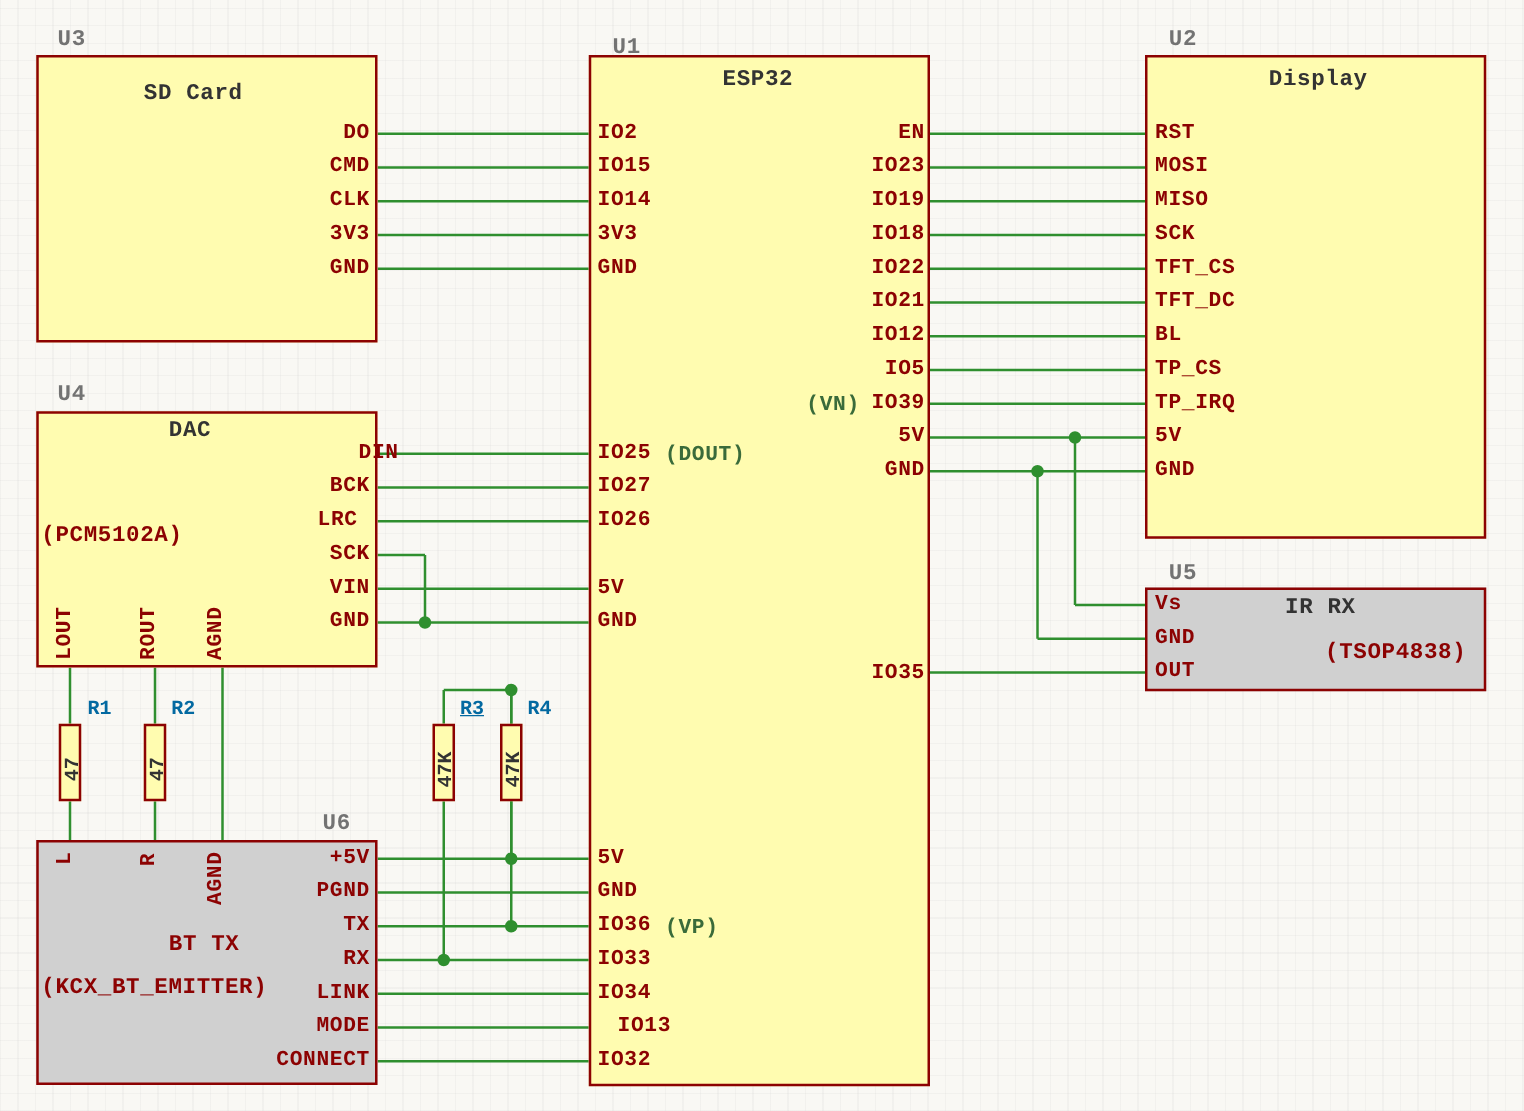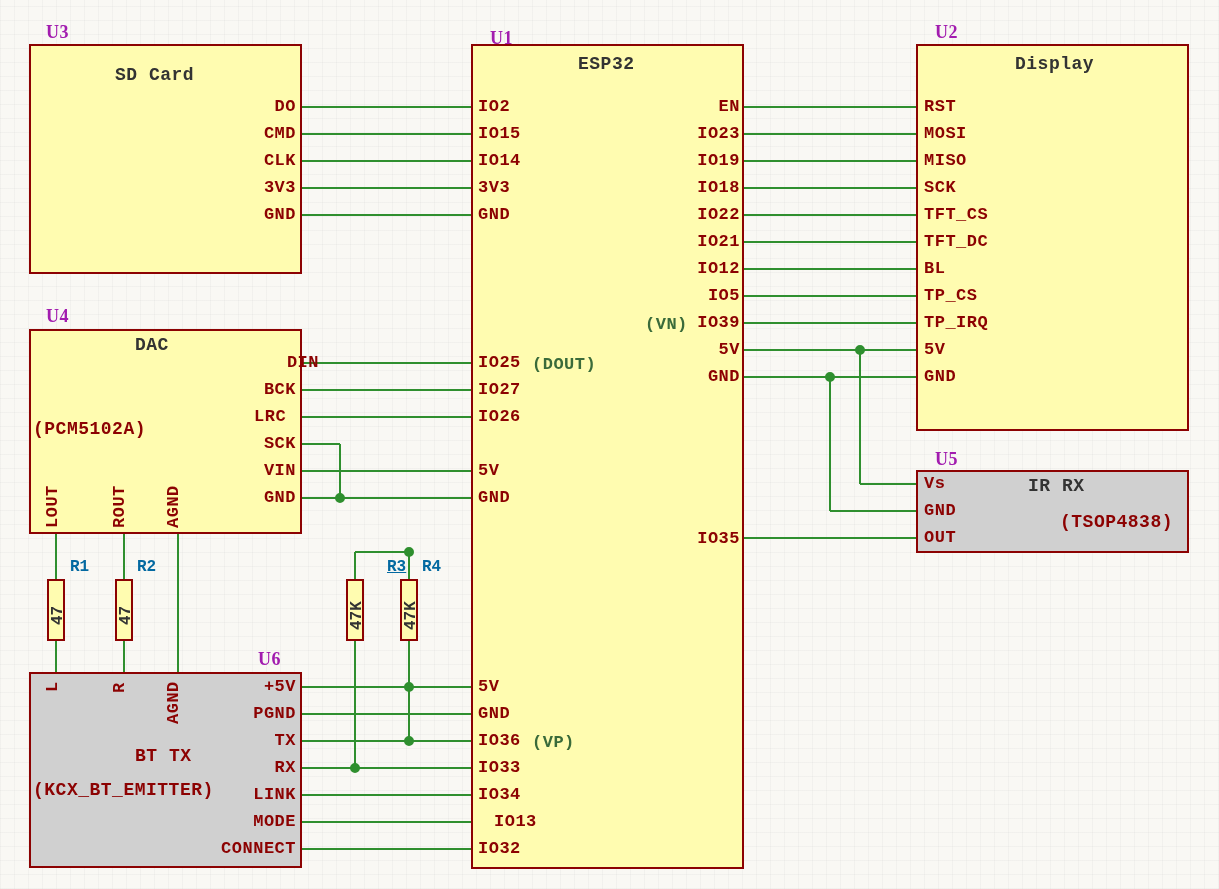--- a/index.html
+++ b/index.html
@@ -16,21 +16,21 @@
     overflow: hidden;
   }
   .svglayer { position:absolute; top:0; left:0; width:1219px; height:889px; z-index:1; }
   .block {
     position: absolute;
     background: #fffcb0;
     border: 2px solid #8c0202;
     z-index: 2;
   }
   .ref, .pinlbl, .note, .title { position:absolute; font-size:18px; white-space:nowrap; z-index:3; letter-spacing:0.5px; }
-  .ref { color:#a21caf;font-family:Liberation Serif, serif; }
+  .ref { color:#737373; }
   .title { color:#333; text-align:center; }
   .pinlbl { color:#8c0202; font-size:17px; }
   .note { color:#8c0202; }
   .paren { color:#3a6b3a; font-size:17px; }
   .resistor {
     position:absolute; width:18px; height:62px; border:2px solid #8c0202; background:#fffcb0; z-index:2;
   }
   .res-lbl { position:absolute; font-size:16px; color:#0369a1; z-index:3; }
   .res-val { position:absolute; font-size:16px; color:#333; z-index:3; transform: rotate(-90deg); transform-origin: left top; }
   .vert-lbl { transform: rotate(-90deg); transform-origin: left top; }
@@ -141,21 +141,21 @@
 
 <div class="resistor" style="left:47px; top:579px;"></div>
 <div class="res-lbl" style="left:70px; top:558px;">R1</div>
 <div class="res-val" style="left:49px; top:625px;">47</div>
 
 <div class="resistor" style="left:115px; top:579px;"></div>
 <div class="res-lbl" style="left:137px; top:558px;">R2</div>
 <div class="res-val" style="left:117px; top:625px;">47</div>
 
 <div class="resistor" style="left:346px; top:579px;"></div>
-<div class="res-lbl" style="left:387px; top:558px;text-decoration:underline;">R3</div>
+<div class="res-lbl" style="left:368px; top:558px;text-decoration:underline;">R3</div>
 <div class="res-val" style="left:348px; top:630px;">47K</div>
 
 <div class="resistor" style="left:400px; top:579px;"></div>
 <div class="res-lbl" style="left:422px; top:558px;">R4</div>
 <div class="res-val" style="left:402px; top:630px;">47K</div>
 
 <svg class="svglayer" width="1219" height="889">
   <g stroke="#2f8f2f" stroke-width="2" fill="none">
 
     <line x1="302" y1="107" x2="471" y2="107"></line>

